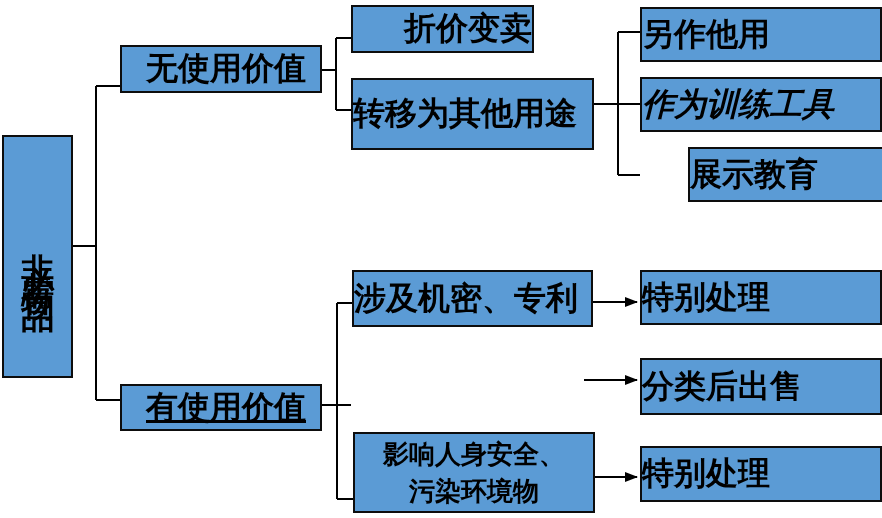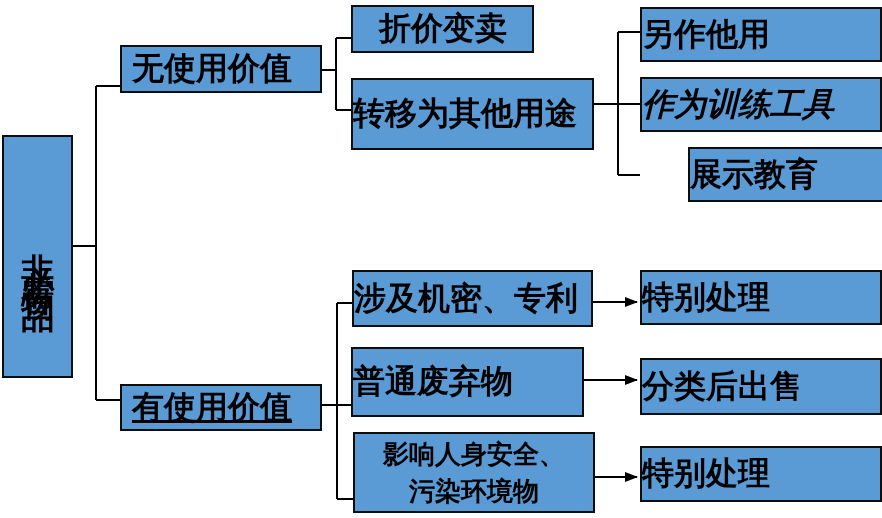--- a/index.html
+++ b/index.html
@@ -38,28 +38,28 @@
     padding-left: 0;
   }
   .root-label {
     writing-mode: vertical-rl;
     text-orientation: upright;
     font-size: 33px;
     letter-spacing: 12px;
     white-space: normal;
   }
   .pad-mid { padding-left: 26px; }
-  .pad-branch { padding-left: 10px; }
+  .pad-branch { padding-left: 24px; }
   .two-line { font-size: 26px; line-height: 37px; display: flex; flex-direction: column; justify-content: center; }
   .two-line span { display: block; }
 
   
   .n-root       { left: 2px;   top: 135px; width: 71px;  height: 243px; }
   .n-novalue    { left: 120px; top: 45px;  width: 202px; height: 48px;  }
-  .n-sell       { left: 351px; top: 5px;   width: 183px; height: 48px;  }
+  .n-sell       { left: 351px; top: 5px;   width: 183px; height: 48px; justify-content: flex-end;  }
   .n-transfer   { left: 351px; top: 78px;  width: 243px; height: 72px;  }
   .n-otheruse   { left: 640px; top: 7px;   width: 242px; height: 55px;  }
   .n-training   { left: 640px; top: 77px;  width: 242px; height: 55px; font-style: italic;  }
   .n-education  { left: 640px; top: 147px; width: 288px; height: 55px; margin-left: 48px;  }
   .n-hasvalue   { left: 120px; top: 384px; width: 202px; height: 47px; text-decoration: underline;  }
   .n-secret     { left: 352px; top: 270px; width: 241px; height: 57px;  }
   .n-waste      { left: 351px; top: 347px; width: 233px; height: 70px;  }
   .n-hazard     { left: 353px; top: 432px; width: 242px; height: 81px;  }
   .n-special1   { left: 640px; top: 270px; width: 242px; height: 55px;  }
   .n-sortsell   { left: 640px; top: 358px; width: 242px; height: 57px;  }
@@ -119,23 +119,20 @@
   </div>
 
   <div class="node pad-branch n-hasvalue">
     <span>有使用价值</span>
   </div>
 
   <div class="node n-secret">
     <span>涉及机密、专利</span>
   </div>
 
-  <div class="node n-waste">
-    <span>普通废弃物</span>
-  </div>
 
   <div class="node two-line n-hazard">
     <span>影响人身安全、</span>
     <span>污染环境物</span>
   </div>
 
   <div class="node n-special1">
     <span>特别处理</span>
   </div>
 

